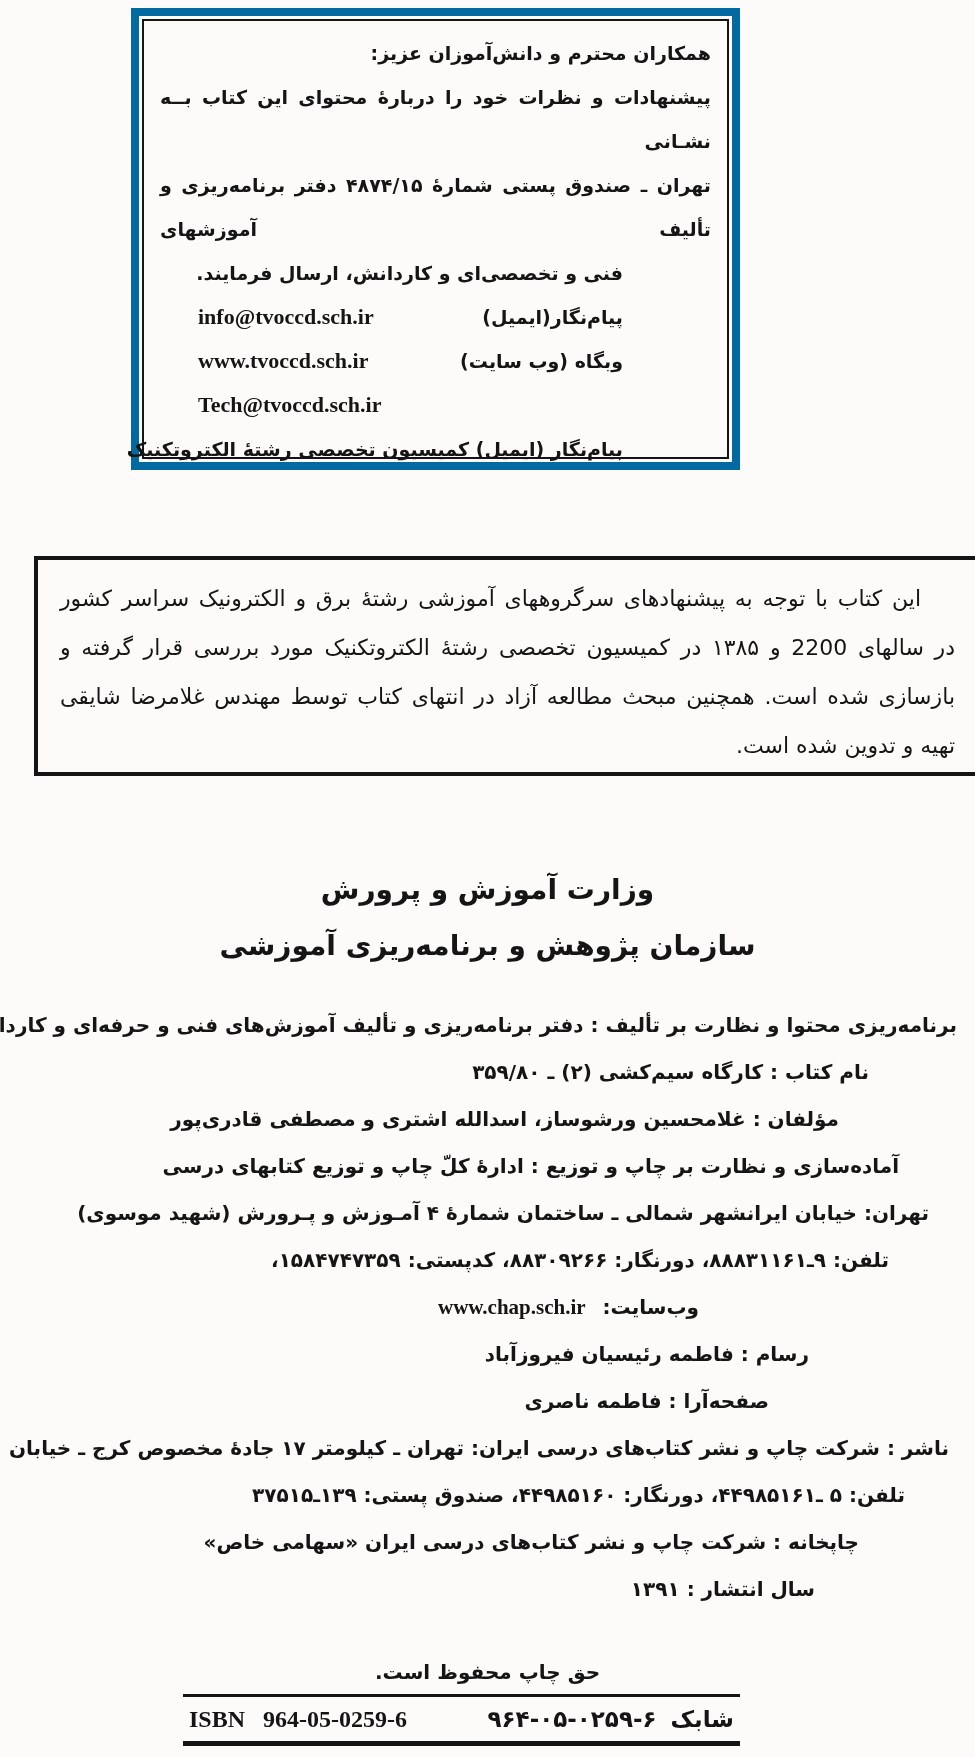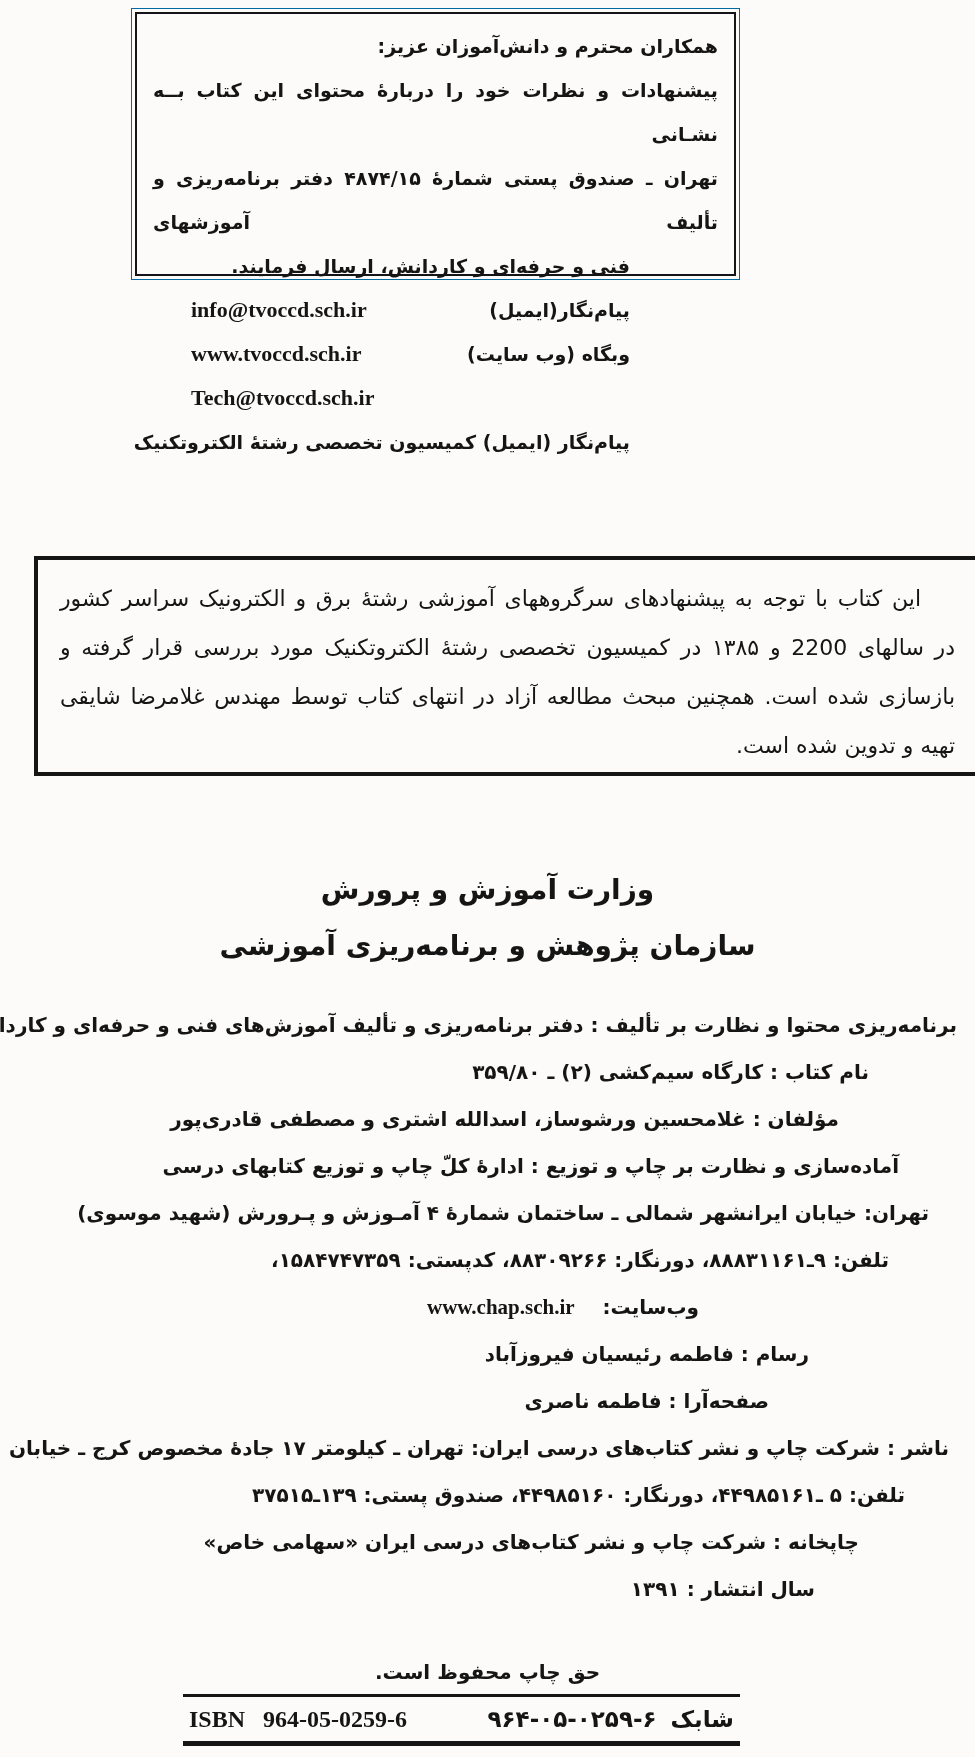--- a/index.html
+++ b/index.html
@@ -8,22 +8,22 @@
     position:relative;
     width:975px;height:1757px;
     margin:0 auto;
     background:#fcfbf9;
     color:#151515;
     font-family:"DejaVu Sans", sans-serif;
     overflow:hidden;
   }
   
   .contact-box{
-    position:absolute;left:131px;top:8px;width:609px;height:272px;
-    border:1px solid #0369a1;
+    position:absolute;left:131px;top:8px;width:609px;height:462px;
+    border:8px solid #0369a1;
     box-sizing:border-box;
     background:#fcfbf9;
   }
   .contact-inner{
     position:absolute;inset:3px;
     border:2px solid #151515;
     box-sizing:border-box;
     direction:rtl;
     padding:10px 16px 0 16px;
     font-weight:bold;
@@ -69,21 +69,21 @@
   .ind-e{padding-right:36px;}
   .ind-f{padding-right:76px;}
   .ind-g{padding-right:266px;}
   .ind-h{padding-right:156px;}
   .ind-i{padding-right:196px;}
   .ind-j{padding-right:230px;}
   .ind-k{padding-right:16px;}
   .ind-l{padding-right:60px;margin-left:18px;}
   .ind-m{padding-right:106px;margin-left:7px;}
   .ind-n{padding-right:150px;}
-  .web-row .latin{font-size:21px;margin-right:21px;}
+  .web-row .latin{font-size:21px;margin-right:10px;}
   
   .copyright{
     position:absolute;left:0;top:1660px;width:975px;
     text-align:center;direction:rtl;
     font-weight:bold;font-size:20px;
   }
   
   .isbn-bar{
     position:absolute;left:183px;top:1694px;width:557px;height:52px;
     border-top:3px solid #151515;border-bottom:5px solid #151515;
@@ -99,21 +99,21 @@
 </head>
 <body>
 
 <div class="page">
 
   <div class="contact-box">
     <div class="contact-inner">
       <div class="cb-line">همکاران محترم و دانش‌آموزان عزیز:</div>
       <div class="cb-line cb-just">پیشنهادات و نظرات خود را دربارهٔ محتوای این کتاب بــه نشـانی</div>
       <div class="cb-line cb-just">تهران ـ صندوق پستی شمارهٔ ۴۸۷۴/۱۵ دفتر برنامه‌ریزی و تألیف آموزشهای</div>
-      <div class="cb-line cb-ind">فنی و حرفه‌ای و کاردانش، ارسال فرمایند.</div>
+      <div class="cb-line cb-ind">فنی و تخصصی‌ای و کاردانش، ارسال فرمایند.</div>
       <div class="cb-row">
         <span>پیام‌نگار(ایمیل)</span>
         <span class="latin">info@tvoccd.sch.ir</span>
       </div>
       <div class="cb-row">
         <span>وبگاه (وب سایت)</span>
         <span class="latin">www.tvoccd.sch.ir</span>
       </div>
       <div class="cb-line cb-left"><span class="latin">Tech@tvoccd.sch.ir</span></div>
       <div class="cb-line cb-ind">پیام‌نگار (ایمیل) کمیسیون تخصصی رشتهٔ الکتروتکنیک</div>

